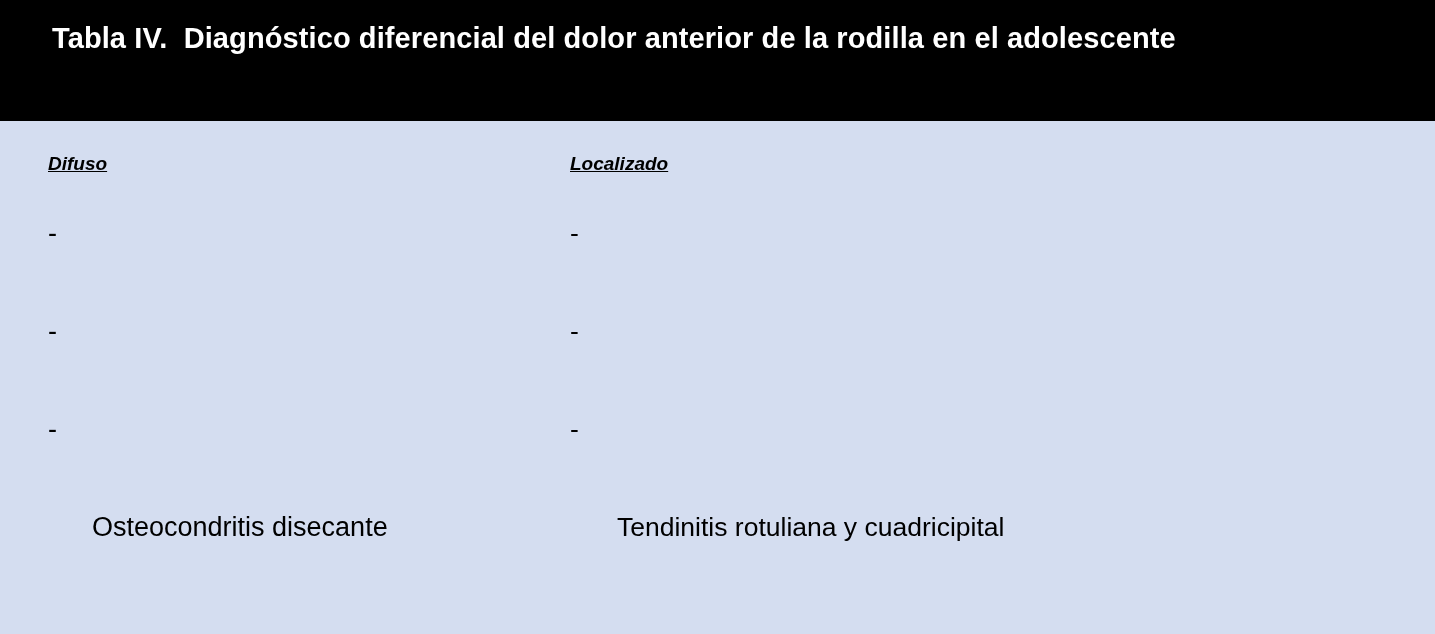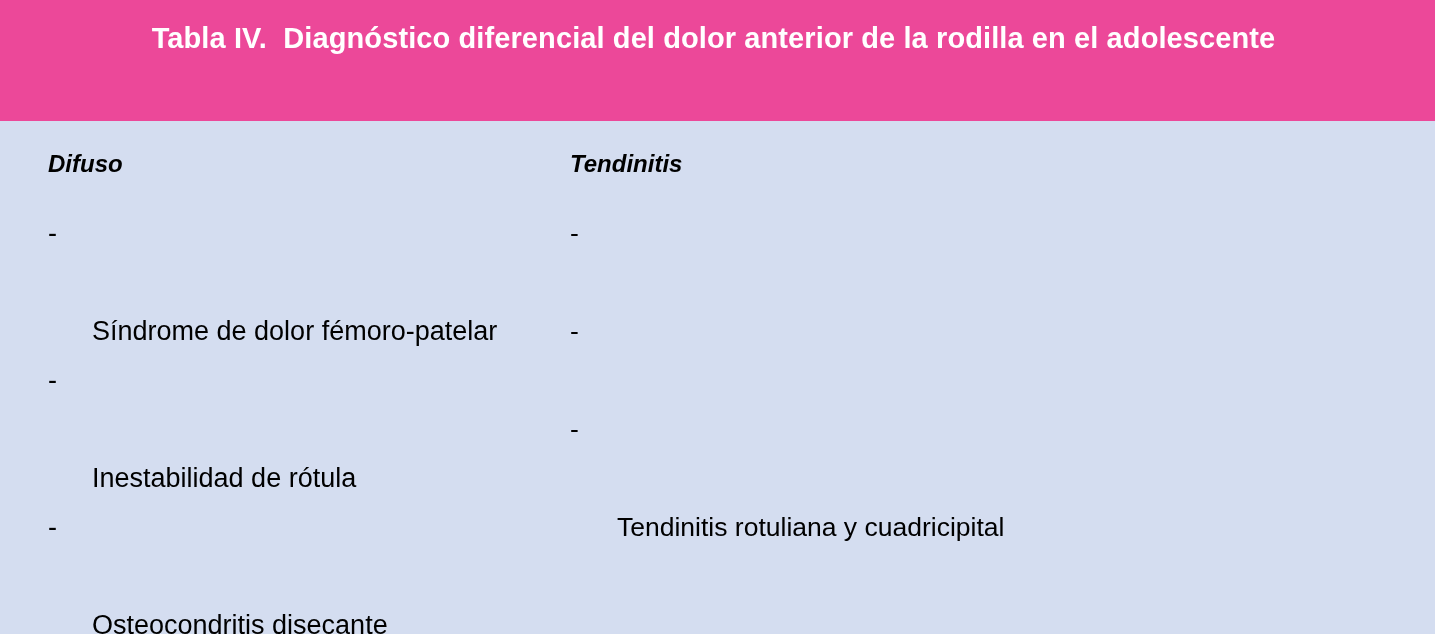--- a/index.html
+++ b/index.html
@@ -24,24 +24,23 @@
     box-sizing: border-box;
   }
 
   
   .table-header {
     position: absolute;
     left: 0;
     top: 0;
     width: 1435px;
     height: 121px;
-    background: #ec4899;
+    background: #000000;
     box-sizing: border-box;
     padding: 18px 60px 0 52px;
-    text-align: center;
   }
   .table-header-title {
     margin: 0;
     color: #ffffff;
     font-family: "Liberation Sans", sans-serif;
     font-size: 29px;
     font-weight: bold;
     line-height: 41px;
     letter-spacing: 0.1px;
     white-space: pre-wrap;
@@ -67,26 +66,27 @@
   }
   .column-localizado {
     left: 570px;
     width: 850px;
   }
 
   .column-heading {
     margin: 0;
     padding: 0;
     font-family: "Liberation Sans", sans-serif;
-    font-size: 24px;
+    font-size: 19px;
     font-weight: bold;
     font-style: italic;
     color: #000000;
     line-height: 30px;
     padding-top: 28px;
+    text-decoration: underline;
   }
 
   .item-list {
     list-style: none;
     margin: 0;
     padding: 0;
     padding-top: 30px;
   }
   .item {
     position: relative;
@@ -129,36 +129,34 @@
     <h1 class="table-header-title">Tabla IV.  Diagnóstico diferencial del dolor anterior de la rodilla en el adolescente</h1>
   </div>
 
   <div class="table-body">
 
     <div class="column column-difuso">
       <div class="column-heading">Difuso</div>
       <ul class="item-list">
         <li class="item">
           <span class="dash">-</span>
-          <span>Síndrome de dolor fémoro-patelar</span>
         </li>
         <li class="item">
           <span class="dash">-</span>
-          <span>Inestabilidad de rótula</span>
         </li>
         <li class="item">
           <span class="dash">-</span>
           <span>Osteocondritis disecante</span>
         </li>
 
       </ul>
     </div>
 
     <div class="column column-localizado">
-      <div class="column-heading">Tendinitis</div>
+      <div class="column-heading">Localizado</div>
       <ul class="item-list">
         <li class="item">
           <span class="dash">-</span>
         </li>
         <li class="item">
           <span class="dash">-</span>
         </li>
         <li class="item">
           <span class="dash">-</span>
           <span>Tendinitis rotuliana y cuadricipital</span>

